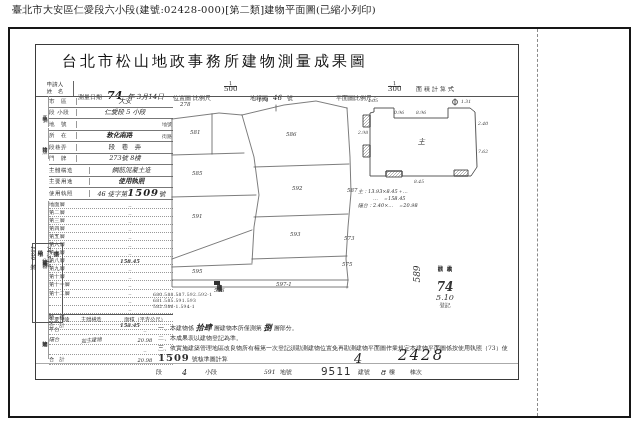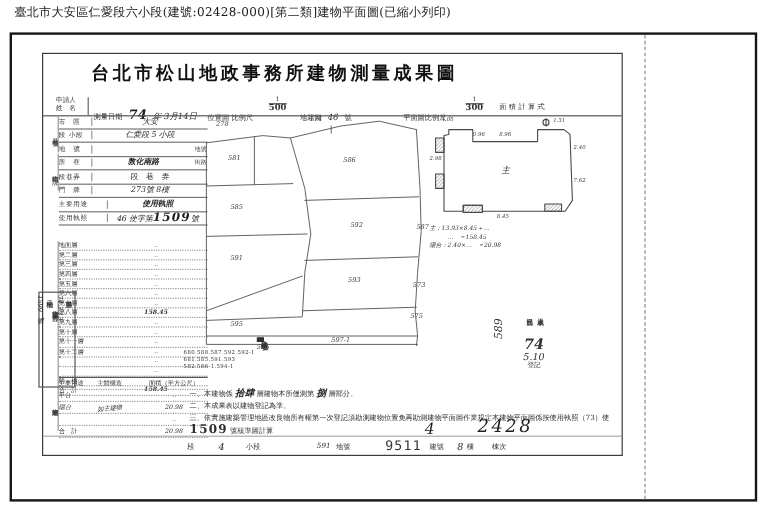--- a/index.html
+++ b/index.html
@@ -2,29 +2,29 @@
 <html><head>
 <meta charset="utf-8">
 <style>
   html,body{margin:0;padding:0;background:#ffffff;}
   body{width:640px;height:424px;position:relative;font-family:"DejaVu Serif","Liberation Serif",serif;color:#2b2b2b;overflow:hidden;}
   .abs{position:absolute;}
   .title{left:12px;top:3px;font-size:10px;letter-spacing:.3px;color:#1c1c1c;white-space:nowrap;}
   .frame{left:8px;top:27px;width:619px;height:387px;border:2px solid #161616;background:#fff;}
   .fold{left:527px;top:0;height:100%;border-left:1px dashed #8a8a8a;}
   .page{left:25px;top:15px;width:482px;height:334px;border:1px solid #3a3a3a;background:#fff;}
-  .heading{left:26px;top:7px;font-size:15px;font-weight:bold;letter-spacing:3px;white-space:nowrap;color:#111;margin-left:14px;}
+  .heading{left:26px;top:7px;font-size:15px;font-weight:normal;letter-spacing:3px;white-space:nowrap;color:#111;}
   .t5{font-size:5px;} .t6{font-size:6px;} .t7{font-size:7px;}
   .hand{font-style:italic;color:#1f1f1f;}
   .hdrline{left:0;top:51px;width:482px;border-top:1px solid #555;}
   .appbox{left:1px;top:36px;width:36px;height:15px;border-right:1px solid #666;text-align:center;line-height:7px;font-size:5.5px;color:#333;}
   .cell{white-space:nowrap;color:#333;}
   .frac{display:inline-block;text-align:center;vertical-align:middle;line-height:5px;}
   .frac .nu{display:block;font-size:5px;border-bottom:.5px solid #444;}
-  .frac .de{display:block;font-size:7px;font-weight:bold;}
+  .frac .de{display:block;font-size:7px;font-weight:normal;}
   .leftcol{left:13px;top:51px;width:124px;}
   .lrow{height:10.5px;border-bottom:.5px solid #777;display:flex;align-items:center;overflow:hidden;}
   .ll{width:27px;font-size:5.5px;color:#333;letter-spacing:.5px;flex:none;border-right:.5px solid #999;}
   .ll.wide{width:40px;}
   .lv{flex:1;font-size:6.5px;text-align:center;white-space:nowrap;}
   .lsuf{font-size:5px;color:#444;flex:none;padding-right:1px;}
   .grp{left:1px;width:11px;writing-mode:vertical-rl;text-orientation:upright;font-size:5px;letter-spacing:1px;color:#333;text-align:center;border-right:.5px solid #999;}
   .floortable{left:13px;top:156px;width:124px;}
   .frow{height:7.05px;border-bottom:.5px dotted #999;display:flex;align-items:center;}
   .fl{width:38px;font-size:5.2px;color:#333;flex:none;}
@@ -123,20 +123,24 @@
       </div>
       <div class="lrow">
         <span class="ll">段巷弄</span>
         <span class="lv t5">段　巷　弄</span>
       </div>
       <div class="lrow">
         <span class="ll">門　牌</span>
         <span class="lv hand">273號 8樓</span>
       </div>
       <div class="lrow">
+        <span class="ll wide">主體構造</span>
+        <span class="lv hand">鋼筋混凝土造</span>
+      </div>
+      <div class="lrow">
         <span class="ll wide">主要用途</span>
         <span class="lv hand" style="font-weight:bold;">使用執照</span>
       </div>
       <div class="lrow">
         <span class="ll wide">使用執照</span>
         <span class="lv hand" style="white-space:nowrap;">
           <span>46 使字第</span><span class="bigno">1509</span><span>號</span>
         </span>
       </div>
     </div>

